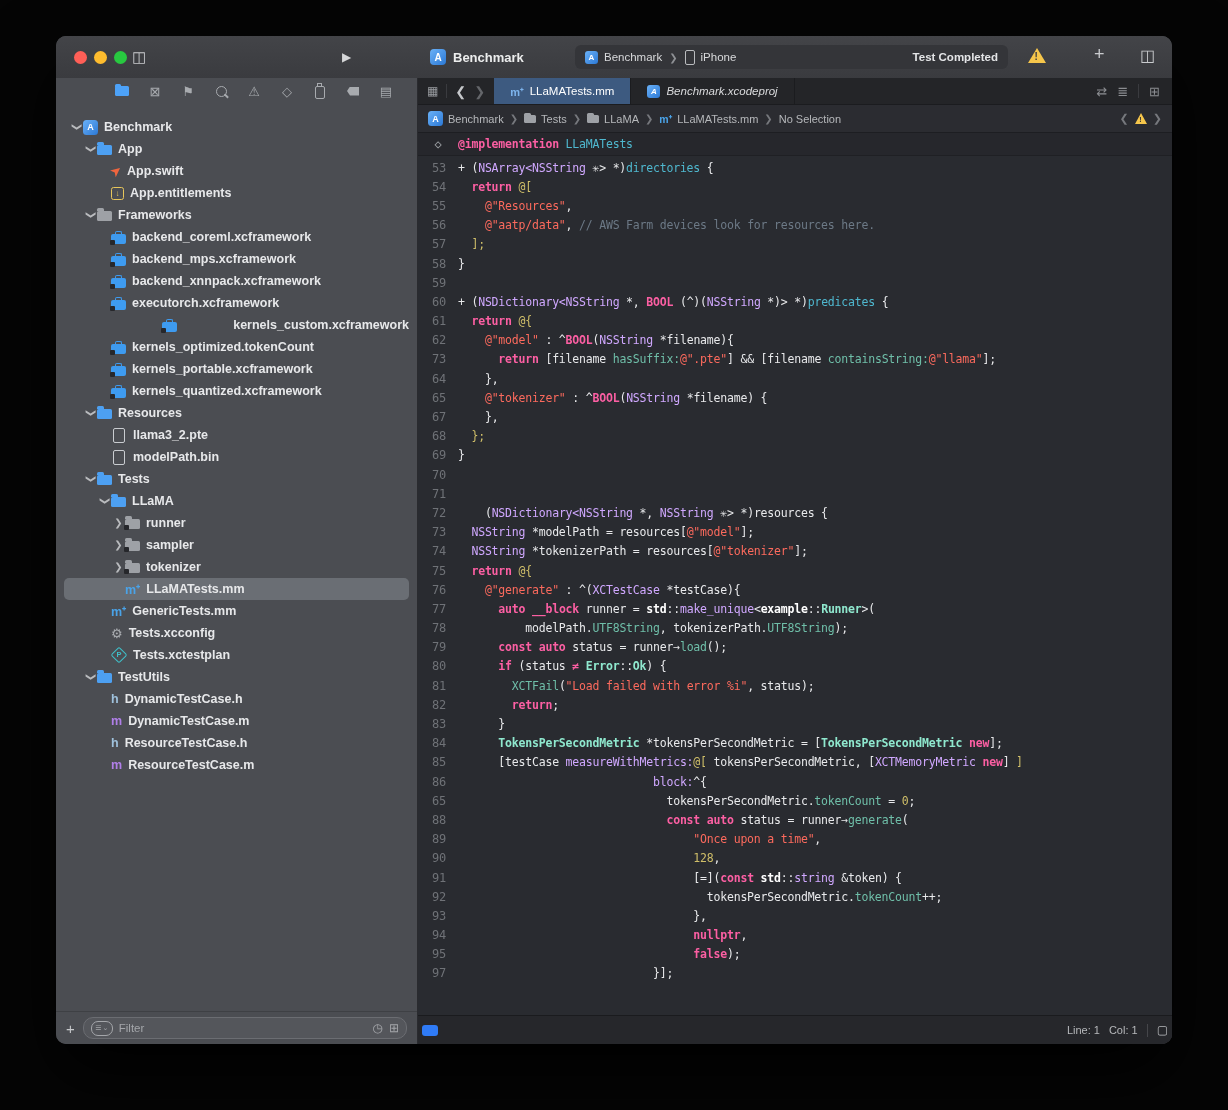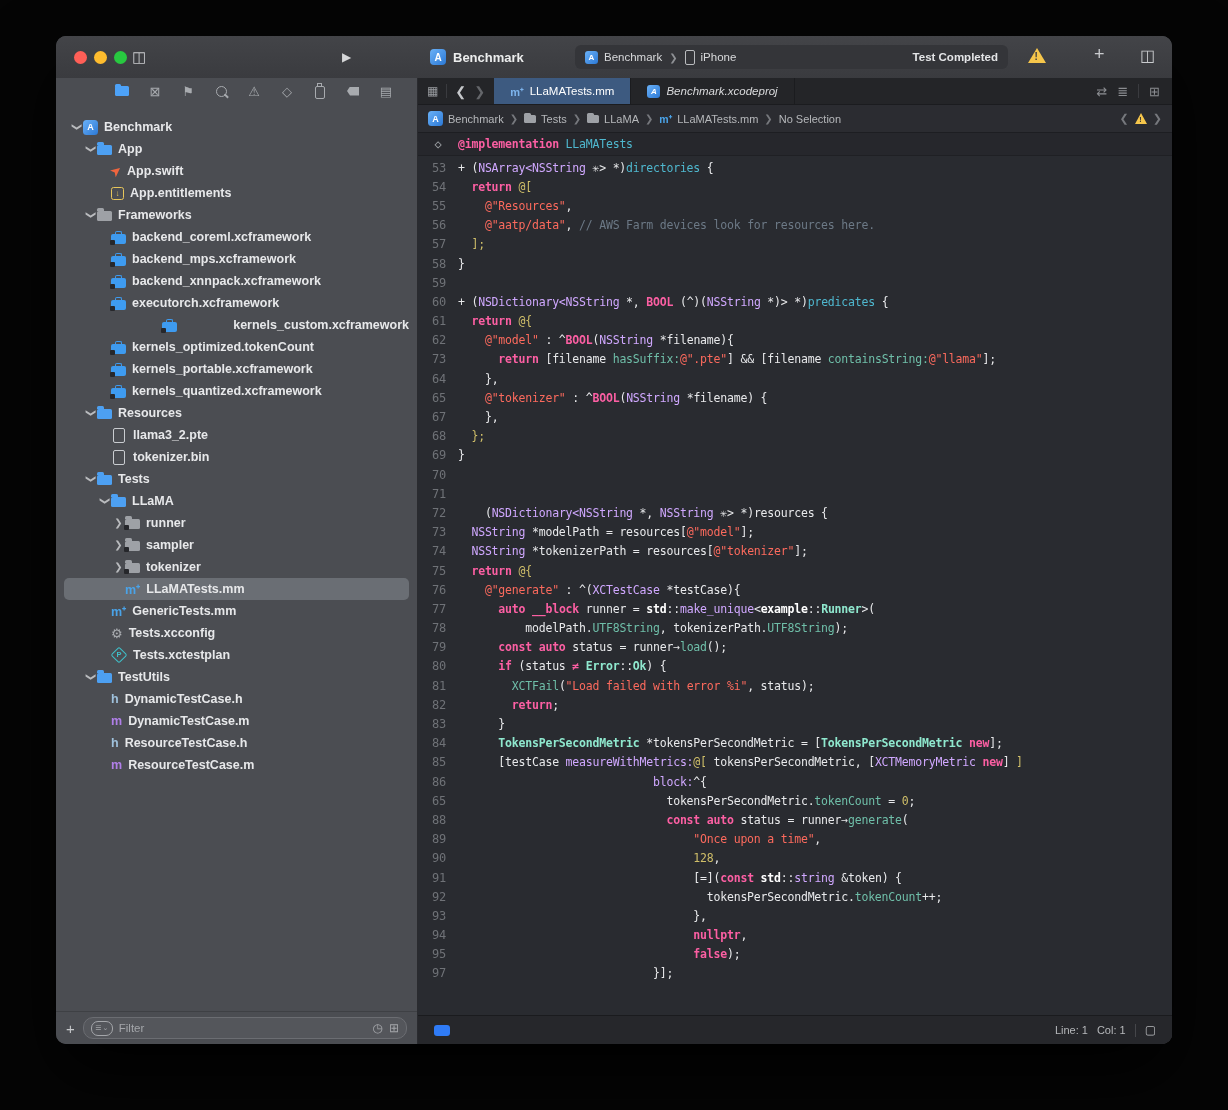--- a/index.html
+++ b/index.html
@@ -112,21 +112,21 @@
   .sticky .diamond{width:40px;text-align:center;color:#9a9da1;font-size:12px;}
   .code-scroll{flex:1;padding-top:2px;}
   .cl{height:19.2px;display:flex;align-items:center;white-space:pre;}
   .cl .ln{width:28px;flex:0 0 28px;text-align:right;color:#6f7277;font-size:12px;padding-right:4px;}
   .cl .ct{padding-left:8px;}
   .c-w{color:#e8e9eb;} .c-k{color:#fc5fa3;font-weight:600;} .c-s{color:#fc6a5d;}
   .c-n{color:#d0bf69;} .c-c{color:#6c7986;} .c-t{color:#d0a8ff;} .c-m{color:#8fe8ce;font-weight:600;}
   .c-e{color:#6fbfa9;} .c-f{color:#4fb8cf;} .c-b{color:#ffffff;font-weight:700;} .c-i{color:#e8e9eb;}
   
   .statusbar{height:28px;flex:0 0 28px;background:#26272b;border-top:1px solid #1a1b1e;
-     display:flex;align-items:center;padding:0 16px;color:#b6b8bb;font-size:11px;}
+     display:flex;align-items:center;padding:0 4px;color:#b6b8bb;font-size:11px;}
   .blue-chip{width:16px;height:11px;border-radius:3px;background:#2f7bf6;}
   .sb-right{margin-left:auto;display:flex;align-items:center;gap:9px;}
   .sb-right .vd{width:1px;height:13px;background:#45464a;}
   .sb-right .sq{font-size:12px;color:#b6b8bb;}
 </style>
 </head>
 <body>
 
 <div class="screen">
   <div class="window">
@@ -246,21 +246,21 @@
               <span class="lbl">Resources</span>
             </div>
             <div class="trow" style="padding-left: 34px;">
               <span class="chev"></span>
               <span class="ic ic-doc"></span>
               <span class="lbl">llama3_2.pte</span>
             </div>
             <div class="trow" style="padding-left: 34px;">
               <span class="chev"></span>
               <span class="ic ic-doc"></span>
-              <span class="lbl">tokenizer.bin</span>
+              <span class="lbl">modelPath.bin</span>
             </div>
             <div class="trow" style="padding-left: 20px;">
               <span class="chev down">❯</span>
               <span class="ic ic-folder"></span>
               <span class="lbl">Tests</span>
             </div>
             <div class="trow" style="padding-left: 34px;">
               <span class="chev down">❯</span>
               <span class="ic ic-folder"></span>
               <span class="lbl">LLaMA</span>

